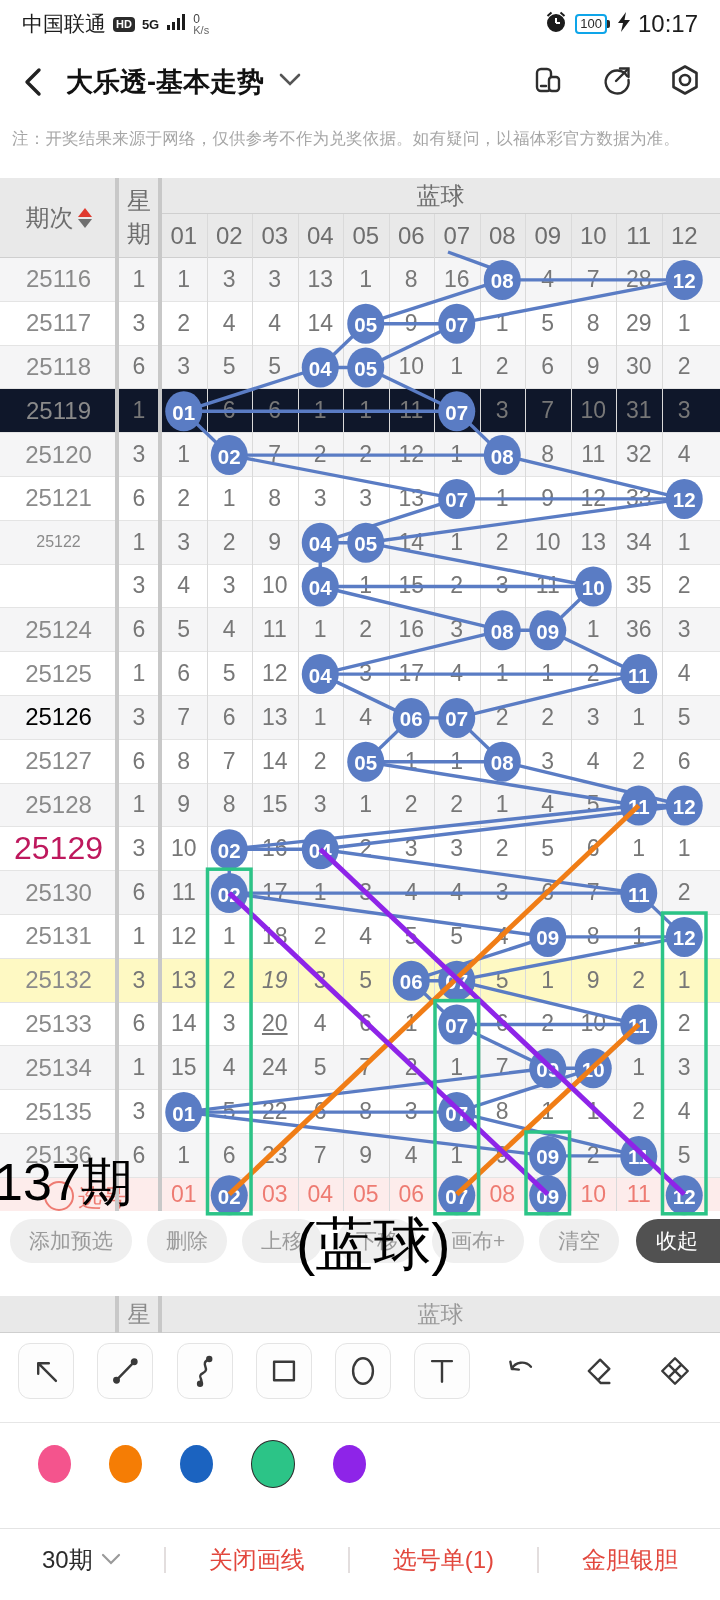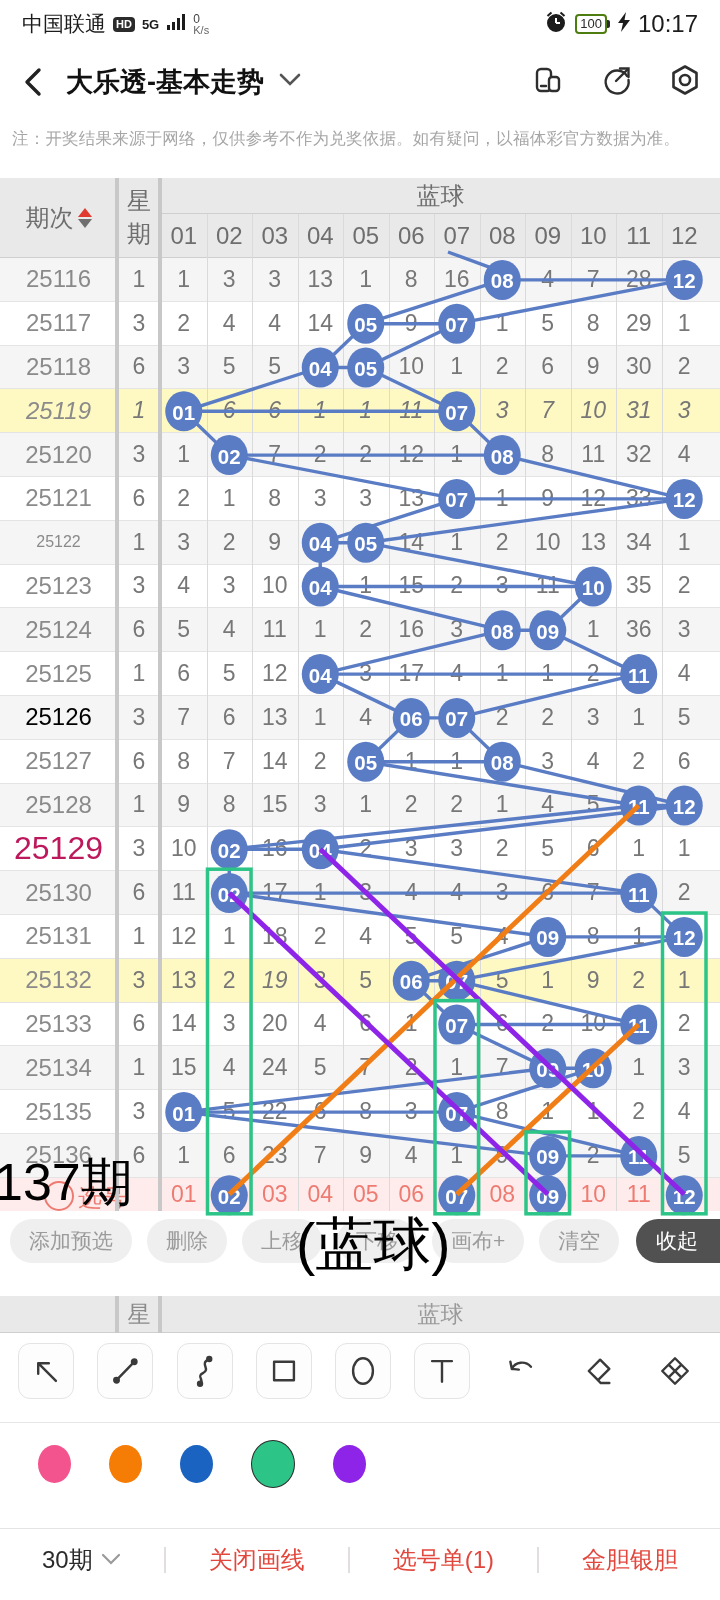--- a/index.html
+++ b/index.html
@@ -8,21 +8,21 @@
   
   #statusbar{position:absolute;top:0;left:0;right:0;height:48px;display:flex;align-items:center;
     justify-content:space-between;padding:0 22px;box-sizing:border-box;color:#1c1c1c;}
   .sb-left,.sb-right{display:flex;align-items:center;gap:7px;}
   .carrier{font-size:21px;}
   .hd-badge{background:#2b2b2b;color:#fff;font-size:11px;font-weight:700;border-radius:4px;padding:2px 3px;line-height:1;}
   .fiveg{font-size:13px;font-weight:700;line-height:1;}
   .kps{display:flex;flex-direction:column;align-items:flex-start;line-height:1;color:#444;}
   .kps .n{font-size:12px;} .kps .u{font-size:11px;color:#666;}
   .battery{display:flex;align-items:center;}
-  .batt-body{border:2px solid #4d7c0f;border-radius:4px;font-size:13px;padding:0 3px;line-height:16px;color:#2b2b2b;}
+  .batt-body{border:2px solid #0ea5e9;border-radius:4px;font-size:13px;padding:0 3px;line-height:16px;color:#2b2b2b;}
   .batt-nub{width:3px;height:8px;background:#2b2b2b;border-radius:0 2px 2px 0;}
   .time{font-size:24px;color:#1c1c1c;}
   
   #appheader{position:absolute;top:48px;left:0;right:0;height:68px;display:flex;align-items:center;padding:0 18px;box-sizing:border-box;}
   .back{width:34px;height:34px;margin-right:14px;}
   .title{font-size:27px;font-weight:700;color:#111;}
   .title-caret{margin-left:14px;}
   .hdr-icons{margin-left:auto;display:flex;align-items:center;gap:34px;}
   
   #notice{position:absolute;top:128px;left:12px;right:6px;font-size:16.5px;color:#a6a6a6;letter-spacing:.2px;}
@@ -205,21 +205,21 @@
         <div class="cell" style="left: 206.5px; width: 45.5px;">5</div>
         <div class="cell" style="left: 252px; width: 45.5px;">5</div>
         <div class="cell" style="left: 388.5px; width: 45.5px;">10</div>
         <div class="cell" style="left: 434px; width: 45.5px;">1</div>
         <div class="cell" style="left: 479.5px; width: 45.5px;">2</div>
         <div class="cell" style="left: 525px; width: 45.5px;">6</div>
         <div class="cell" style="left: 570.5px; width: 45.5px;">9</div>
         <div class="cell" style="left: 616px; width: 45.5px;">30</div>
         <div class="cell" style="left: 661.5px; width: 45.5px;">2</div>
       </div>
-      <div class="trow" style="top: 389.4px; height: 43.8px; background: #fef9c3; font-style: italic;">
+      <div class="trow" style="top: 389.4px; height: 43.8px; background: #0f172a;">
         <div class="cell" style="left: 0px; width: 117px; font-size: 24px; color: rgb(138, 138, 138);">25119</div>
         <div class="cell" style="left: 117px; width: 44px;">1</div>
         <div class="cell" style="left: 206.5px; width: 45.5px;">6</div>
         <div class="cell" style="left: 252px; width: 45.5px;">6</div>
         <div class="cell" style="left: 297.5px; width: 45.5px;">1</div>
         <div class="cell" style="left: 343px; width: 45.5px;">1</div>
         <div class="cell" style="left: 388.5px; width: 45.5px;">11</div>
         <div class="cell" style="left: 479.5px; width: 45.5px;">3</div>
         <div class="cell" style="left: 525px; width: 45.5px;">7</div>
         <div class="cell" style="left: 570.5px; width: 45.5px;">10</div>
@@ -262,21 +262,20 @@
         <div class="cell" style="left: 252px; width: 45.5px;">9</div>
         <div class="cell" style="left: 388.5px; width: 45.5px;">14</div>
         <div class="cell" style="left: 434px; width: 45.5px;">1</div>
         <div class="cell" style="left: 479.5px; width: 45.5px;">2</div>
         <div class="cell" style="left: 525px; width: 45.5px;">10</div>
         <div class="cell" style="left: 570.5px; width: 45.5px;">13</div>
         <div class="cell" style="left: 616px; width: 45.5px;">34</div>
         <div class="cell" style="left: 661.5px; width: 45.5px;">1</div>
       </div>
       <div class="trow" style="top: 564.6px; height: 43.8px; background: rgb(255, 255, 255);">
-        <div class="cell" style="left: 0px; width: 117px; font-size: 24px; color: rgb(138, 138, 138);">25123</div>
         <div class="cell" style="left: 117px; width: 44px;">3</div>
         <div class="cell" style="left: 161px; width: 45.5px;">4</div>
         <div class="cell" style="left: 206.5px; width: 45.5px;">3</div>
         <div class="cell" style="left: 252px; width: 45.5px;">10</div>
         <div class="cell" style="left: 343px; width: 45.5px;">1</div>
         <div class="cell" style="left: 388.5px; width: 45.5px;">15</div>
         <div class="cell" style="left: 434px; width: 45.5px;">2</div>
         <div class="cell" style="left: 479.5px; width: 45.5px;">3</div>
         <div class="cell" style="left: 525px; width: 45.5px;">11</div>
         <div class="cell" style="left: 616px; width: 45.5px;">35</div>
@@ -406,21 +405,21 @@
         <div class="cell" style="left: 525px; width: 45.5px;">1</div>
         <div class="cell" style="left: 570.5px; width: 45.5px;">9</div>
         <div class="cell" style="left: 616px; width: 45.5px;">2</div>
         <div class="cell" style="left: 661.5px; width: 45.5px;">1</div>
       </div>
       <div class="trow" style="top: 1002.6px; height: 43.8px; background: rgb(255, 255, 255);">
         <div class="cell" style="left: 0px; width: 117px; font-size: 24px; color: rgb(138, 138, 138);">25133</div>
         <div class="cell" style="left: 117px; width: 44px;">6</div>
         <div class="cell" style="left: 161px; width: 45.5px;">14</div>
         <div class="cell" style="left: 206.5px; width: 45.5px;">3</div>
-        <div class="cell" style="left: 252px; width: 45.5px;">20</div>
+        <div class="cell" style="left: 252px; width: 45.5px; text-decoration: underline;">20</div>
         <div class="cell" style="left: 297.5px; width: 45.5px;">4</div>
         <div class="cell" style="left: 343px; width: 45.5px;">6</div>
         <div class="cell" style="left: 388.5px; width: 45.5px;">1</div>
         <div class="cell" style="left: 479.5px; width: 45.5px;">6</div>
         <div class="cell" style="left: 525px; width: 45.5px;">2</div>
         <div class="cell" style="left: 570.5px; width: 45.5px;">10</div>
         <div class="cell" style="left: 661.5px; width: 45.5px;">2</div>
       </div>
       <div class="trow" style="top: 1046.4px; height: 43.8px; background: rgb(245, 245, 246);">
         <div class="cell" style="left: 0px; width: 117px; font-size: 24px; color: rgb(138, 138, 138);">25134</div>

